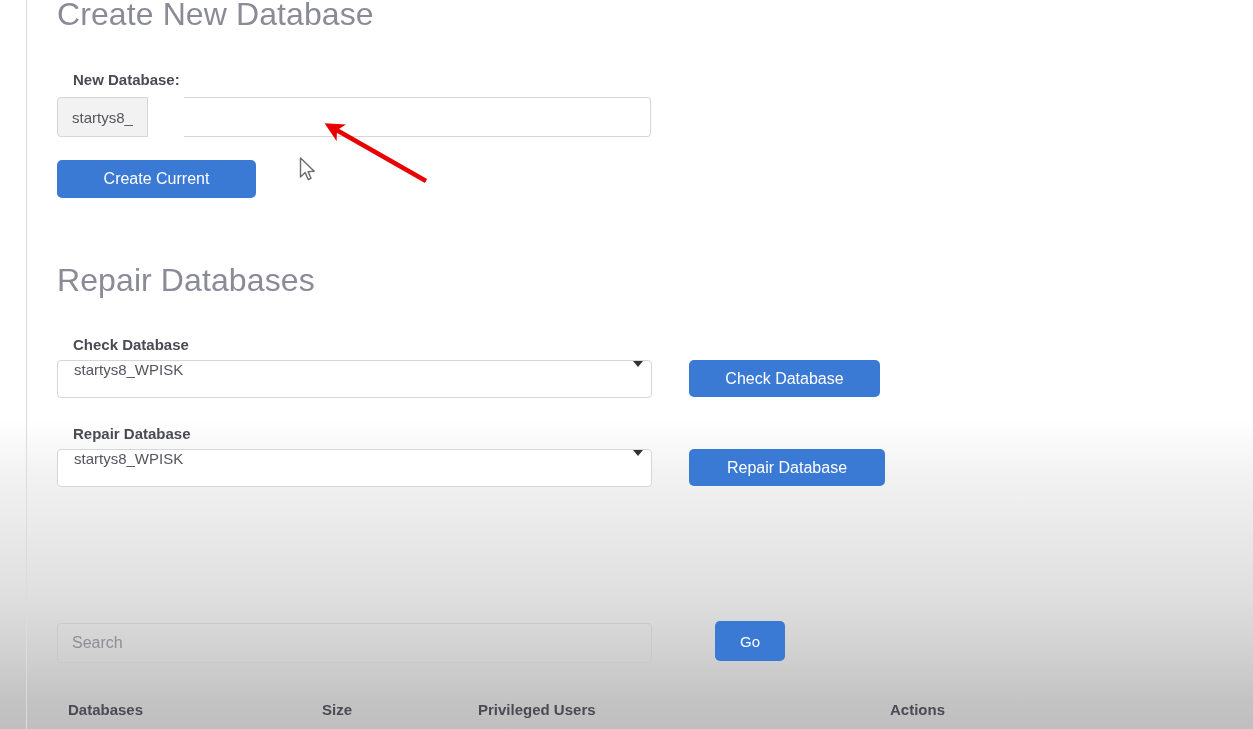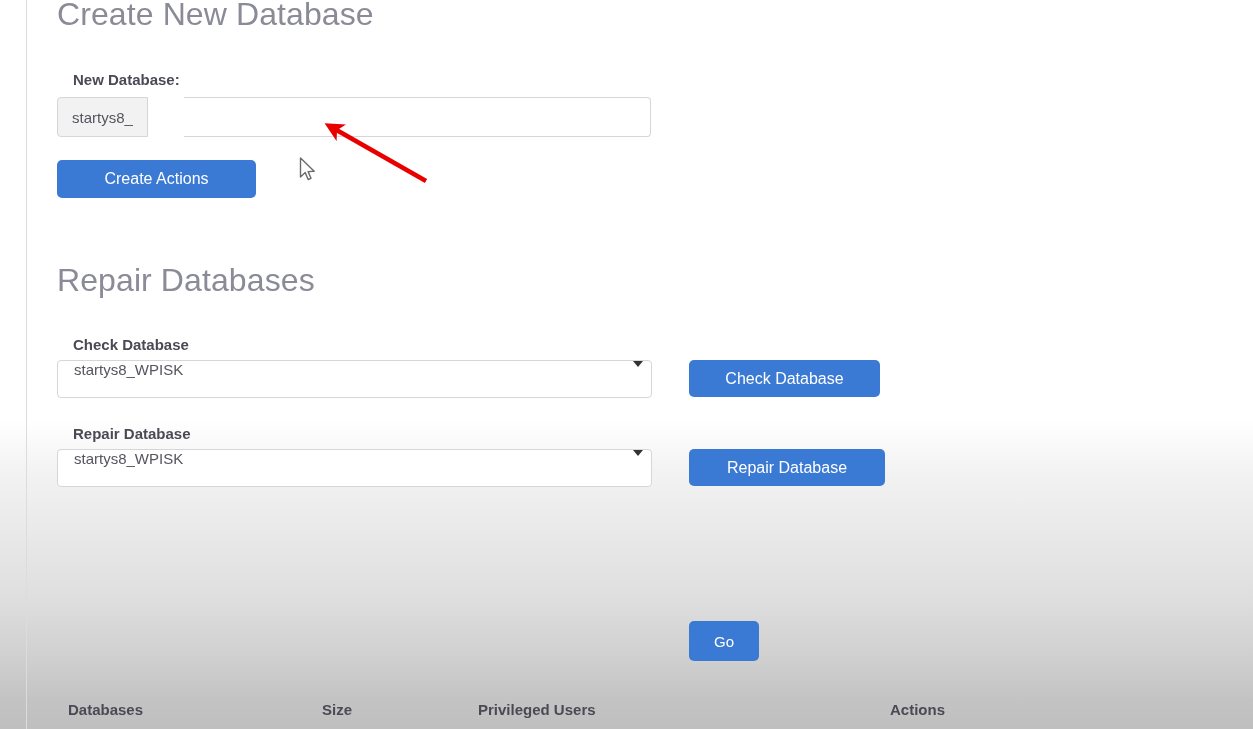--- a/index.html
+++ b/index.html
@@ -83,21 +83,21 @@
     border: none;
     border-radius: 5px;
     color: #ffffff;
     font-size: 16px;
     font-family: "Liberation Sans", sans-serif;
     cursor: pointer;
     display: flex; align-items: center; justify-content: center;
     white-space: nowrap;
     padding: 0 16px;
   }
-  .btn.small { font-size: 15px; }
+  .btn.small { font-size: 15px; margin-left: 26px; }
 
   
   .select-box {
     position: absolute;
     height: 38px;
     border: 1px solid #d6d6d6;
     border-radius: 4px;
     background: #ffffff;
     display: flex; align-items: flex-start;
     padding: 0 4px 0 16px;
@@ -162,21 +162,21 @@
 
     <div class="h1-title" style="left:57px; top:-4px;">Create New Database</div>
 
     <div class="field-label" style="left:57px; top:71px;">New Database:</div>
 
     <div class="input-group" style="left:57px; top:97px; width:594px;gap:36px;">
       <span class="input-addon">startys8_</span>
       <input class="text-input" type="text" placeholder="" style="">
     </div>
 
-    <button class="btn" style="left:57px; top:160px; width:199px; height:38px;">Create Actions</button>
+    <button class="btn" style="left:57px; top:160px; width:199px; height:38px;">Create Current</button>
 
     <div class="h1-title" style="left:57px; top:262px;">Repair Databases</div>
 
     <div class="field-label" style="left:57px; top:336px;">Check Database</div>
 
     <div class="select-box" style="left:57px; top:360px; width:595px;">
       <span class="select-value">startys8_WPISK</span>
       <span class="caret"></span>
     </div>
 
@@ -185,20 +185,21 @@
     <div class="field-label" style="left:57px; top:425px;">Repair Database</div>
 
     <div class="select-box" style="left:57px; top:449px; width:595px;">
       <span class="select-value">startys8_WPISK</span>
       <span class="caret"></span>
     </div>
 
     <button class="btn" style="left:689px; top:449px; width:196px; height:37px;">Repair Database</button>
 
 
+    <input class="search-box" type="text" style="left: 57px; top: 623px; width: 595px;" placeholder="Search">
 
     <button class="btn small" style="left:689px; top:621px; width:70px; height:40px;">Go</button>
 
     <div class="th" style="left:68px; top:701px;">Databases</div>
     <div class="th" style="left:322px; top:701px;">Size</div>
     <div class="th" style="left:478px; top:701px;">Privileged Users</div>
     <div class="th" style="left:890px; top:701px;">Actions</div>
   </div>
 
   <svg id="arrow-layer" viewBox="0 0 1253 729">

